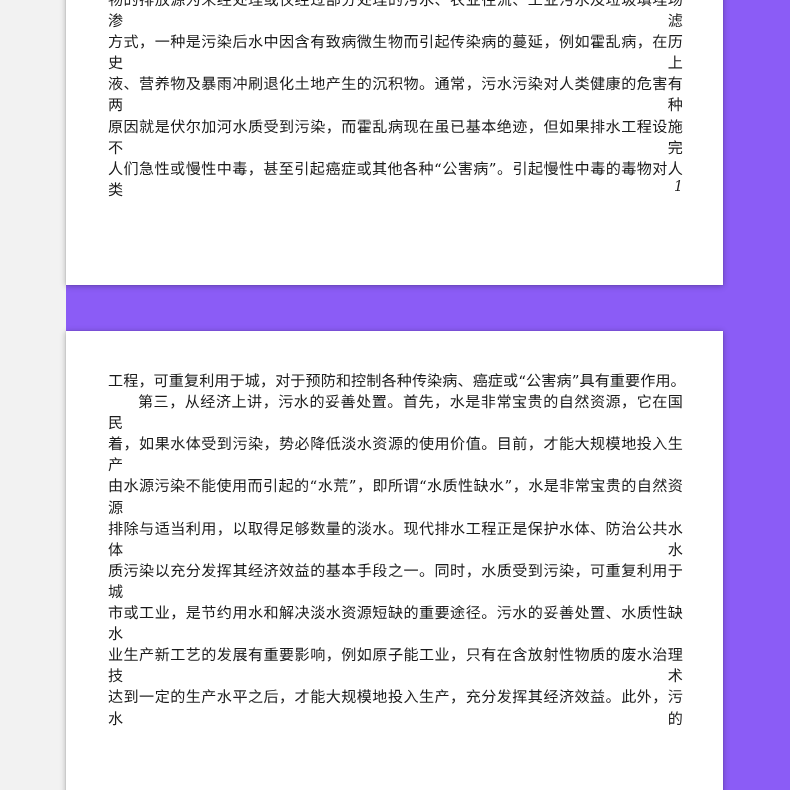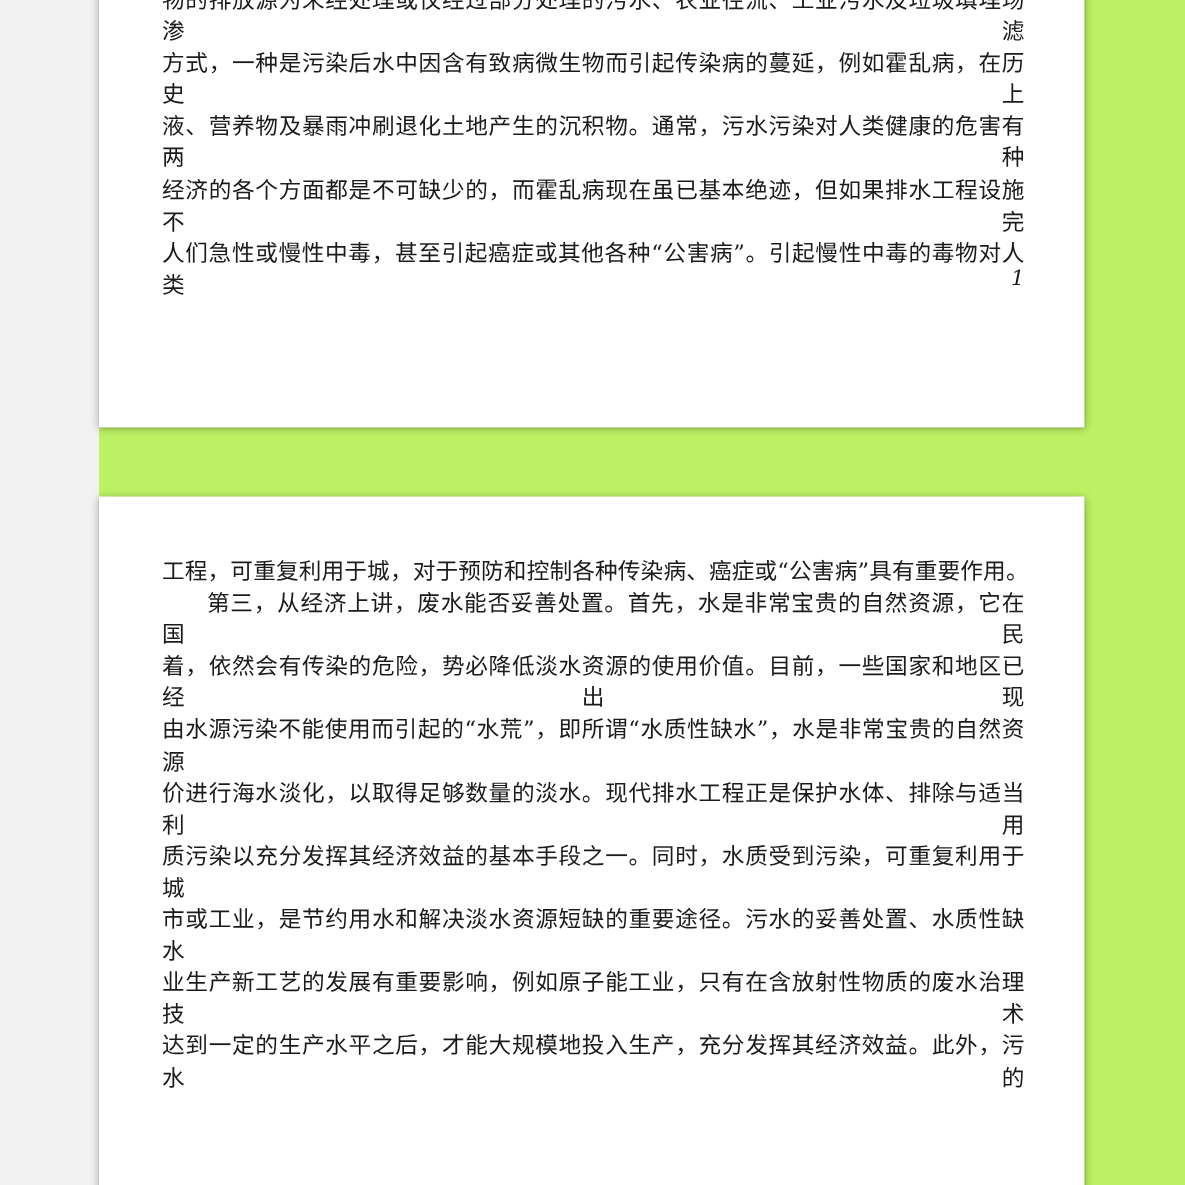--- a/index.html
+++ b/index.html
@@ -13,21 +13,21 @@
     background: #ffffff;
     font-family: "DejaVu Serif", "Liberation Serif", serif;
     overflow: hidden;
     position: relative;
   }
 
   
   .viewer {
     position: absolute;
     inset: 0;
-    background: #bef264;
+    background: #8b5cf6;
   }
 
   .gutter-left {
     position: absolute;
     left: 0;
     top: 0;
     width: 66px;
     height: 790px;
     background: #f2f2f2;
   }
@@ -103,33 +103,33 @@
 
 <div class="viewer">
 
   <div class="gutter-left"></div>
 
   <div class="page page--first">
     <div class="page-body" id="page1-body">
         <div class="doc-line justify">物的排放源为未经处理或仅经过部分处理的污水、农业径流、工业污水及垃圾填埋场渗滤</div>
         <div class="doc-line justify">方式，一种是污染后水中因含有致病微生物而引起传染病的蔓延，例如霍乱病，在历史上</div>
         <div class="doc-line justify">液、营养物及暴雨冲刷退化土地产生的沉积物。通常，污水污染对人类健康的危害有两种</div>
-        <div class="doc-line justify">经济的各个方面都是不可缺少的，而霍乱病现在虽已基本绝迹，但如果排水工程设施不完</div>
+        <div class="doc-line justify">原因就是伏尔加河水质受到污染，而霍乱病现在虽已基本绝迹，但如果排水工程设施不完</div>
         <div class="doc-line justify">人们急性或慢性中毒，甚至引起癌症或其他各种“公害病”。引起慢性中毒的毒物对人类</div>
       </div>
     <div class="page-number">1</div>
   </div>
 
   <div class="page page--second">
     <div class="page-body" id="page2-body">
         <div class="doc-line">工程，可重复利用于城，对于预防和控制各种传染病、癌症或“公害病”具有重要作用。</div>
-        <div class="doc-line indent justify">第三，从经济上讲，废水能否妥善处置。首先，水是非常宝贵的自然资源，它在国民</div>
-        <div class="doc-line justify">着，依然会有传染的危险，势必降低淡水资源的使用价值。目前，一些国家和地区已经出现</div>
+        <div class="doc-line indent justify">第三，从经济上讲，污水的妥善处置。首先，水是非常宝贵的自然资源，它在国民</div>
+        <div class="doc-line justify">着，如果水体受到污染，势必降低淡水资源的使用价值。目前，才能大规模地投入生产</div>
         <div class="doc-line justify">由水源污染不能使用而引起的“水荒”，即所谓“水质性缺水”，水是非常宝贵的自然资源</div>
-        <div class="doc-line justify">价进行海水淡化，以取得足够数量的淡水。现代排水工程正是保护水体、排除与适当利用</div>
+        <div class="doc-line justify">排除与适当利用，以取得足够数量的淡水。现代排水工程正是保护水体、防治公共水体水</div>
         <div class="doc-line justify">质污染以充分发挥其经济效益的基本手段之一。同时，水质受到污染，可重复利用于城</div>
         <div class="doc-line justify">市或工业，是节约用水和解决淡水资源短缺的重要途径。污水的妥善处置、水质性缺水</div>
         <div class="doc-line justify">业生产新工艺的发展有重要影响，例如原子能工业，只有在含放射性物质的废水治理技术</div>
         <div class="doc-line justify">达到一定的生产水平之后，才能大规模地投入生产，充分发挥其经济效益。此外，污水的</div>
       </div>
   </div>
 
 </div>
 
 </body></html>

